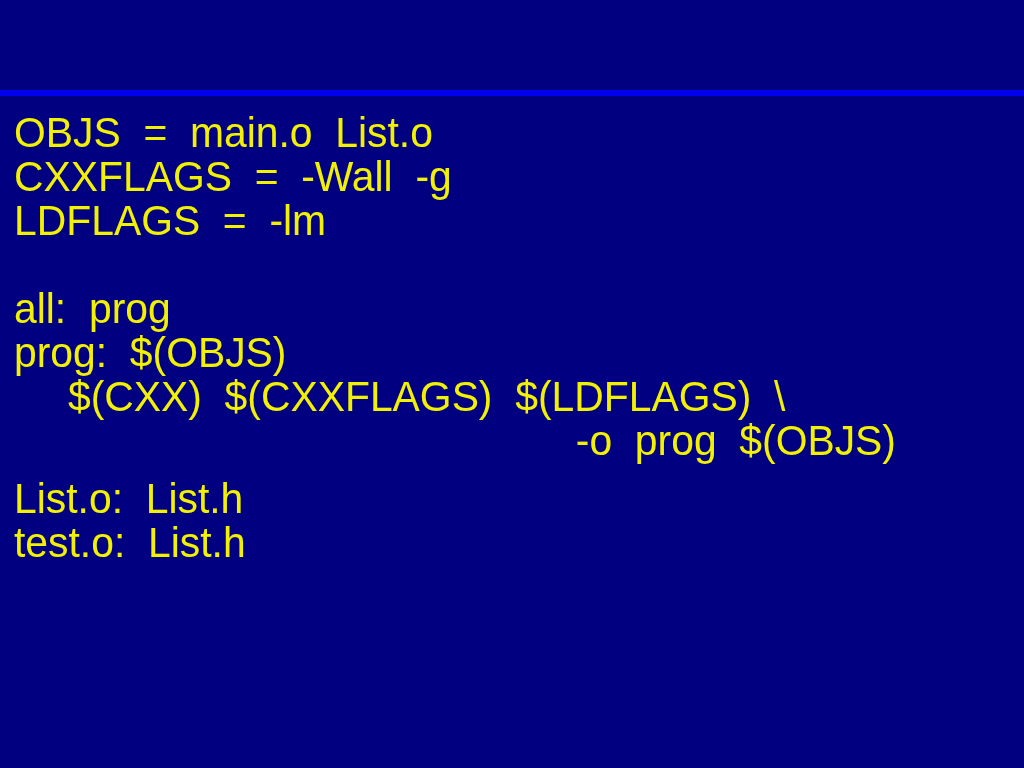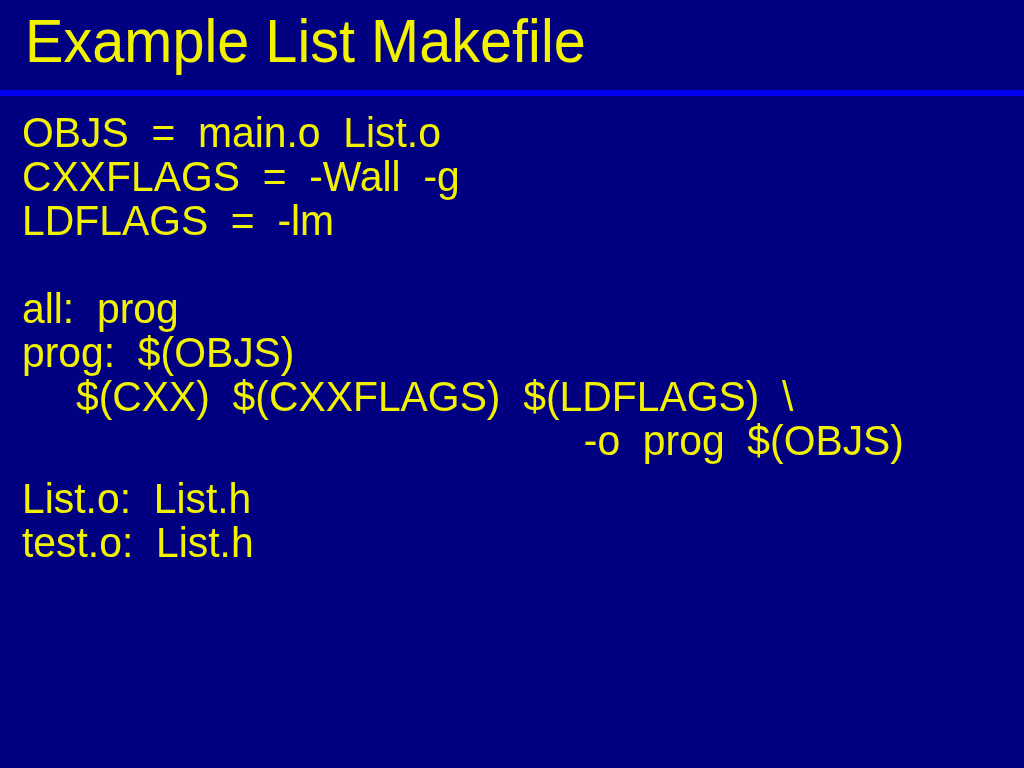--- a/index.html
+++ b/index.html
@@ -53,21 +53,21 @@
     left: 0;
     top: 90px;
     width: 1024px;
     height: 6px;
     background: #0000ee;
   }
 
   
   .body-area {
     position: absolute;
-    left: 8px;
+    left: 0;
     top: 100px;
     width: 908px;
     height: 660px;
   }
   .code-line {
     position: absolute;
     left: 14px;
     margin: 0;
     font-family: "Liberation Sans", "DejaVu Sans", sans-serif;
     font-size: 43px;
@@ -88,23 +88,20 @@
   }
   .code-line.blank {
     color: transparent;
   }
 </style>
 </head>
 <body style="background: rgb(0, 0, 128);">
 
 <div class="slide" style="background: rgb(0, 0, 128);">
 
-  <div class="title-area">
-    <h1 class="slide-title" style="color: rgb(242, 242, 0);">Example List Makefile</h1>
-  </div>
 
   <div class="title-rule" style="background: rgb(0, 0, 238);"></div>
 
   <div class="body-area">
 
   <div class="code-line" style="top: 10px; color: rgb(242, 242, 0);">OBJS  =  main.o  List.o</div>
       <div class="code-line" style="top: 54px; color: rgb(242, 242, 0);">CXXFLAGS  =  -Wall  -g</div>
       <div class="code-line" style="top: 98px; color: rgb(242, 242, 0);">LDFLAGS  =  -lm</div>
       <div class="code-line blank" style="top: 142px;"> </div>
       <div class="code-line" style="top: 186px; color: rgb(242, 242, 0);">all:  prog</div>

